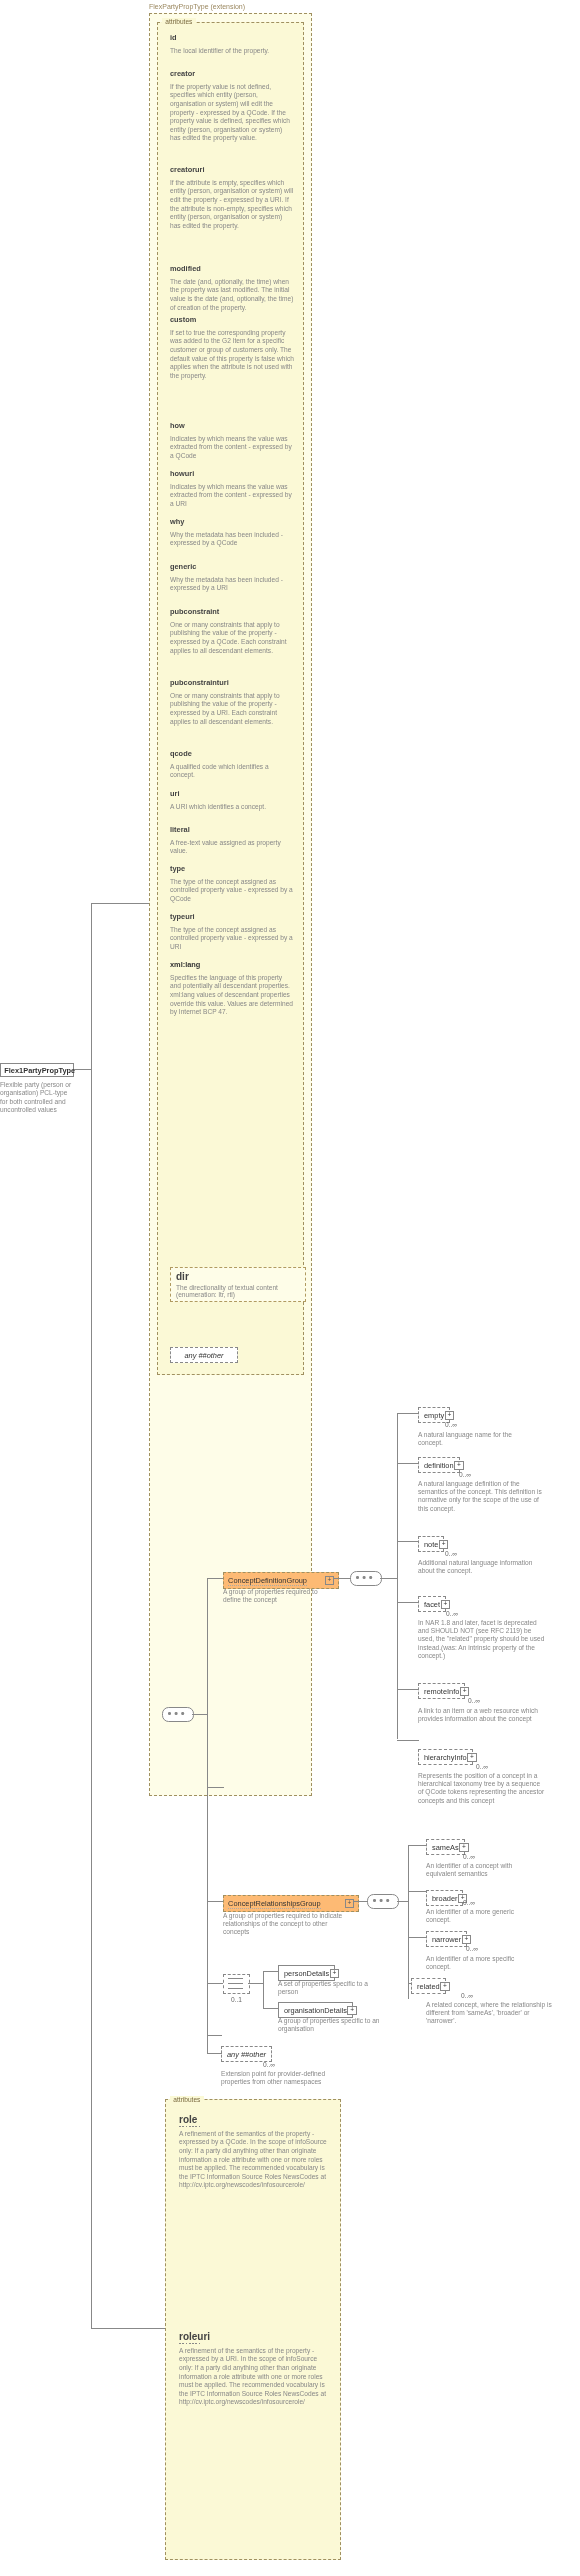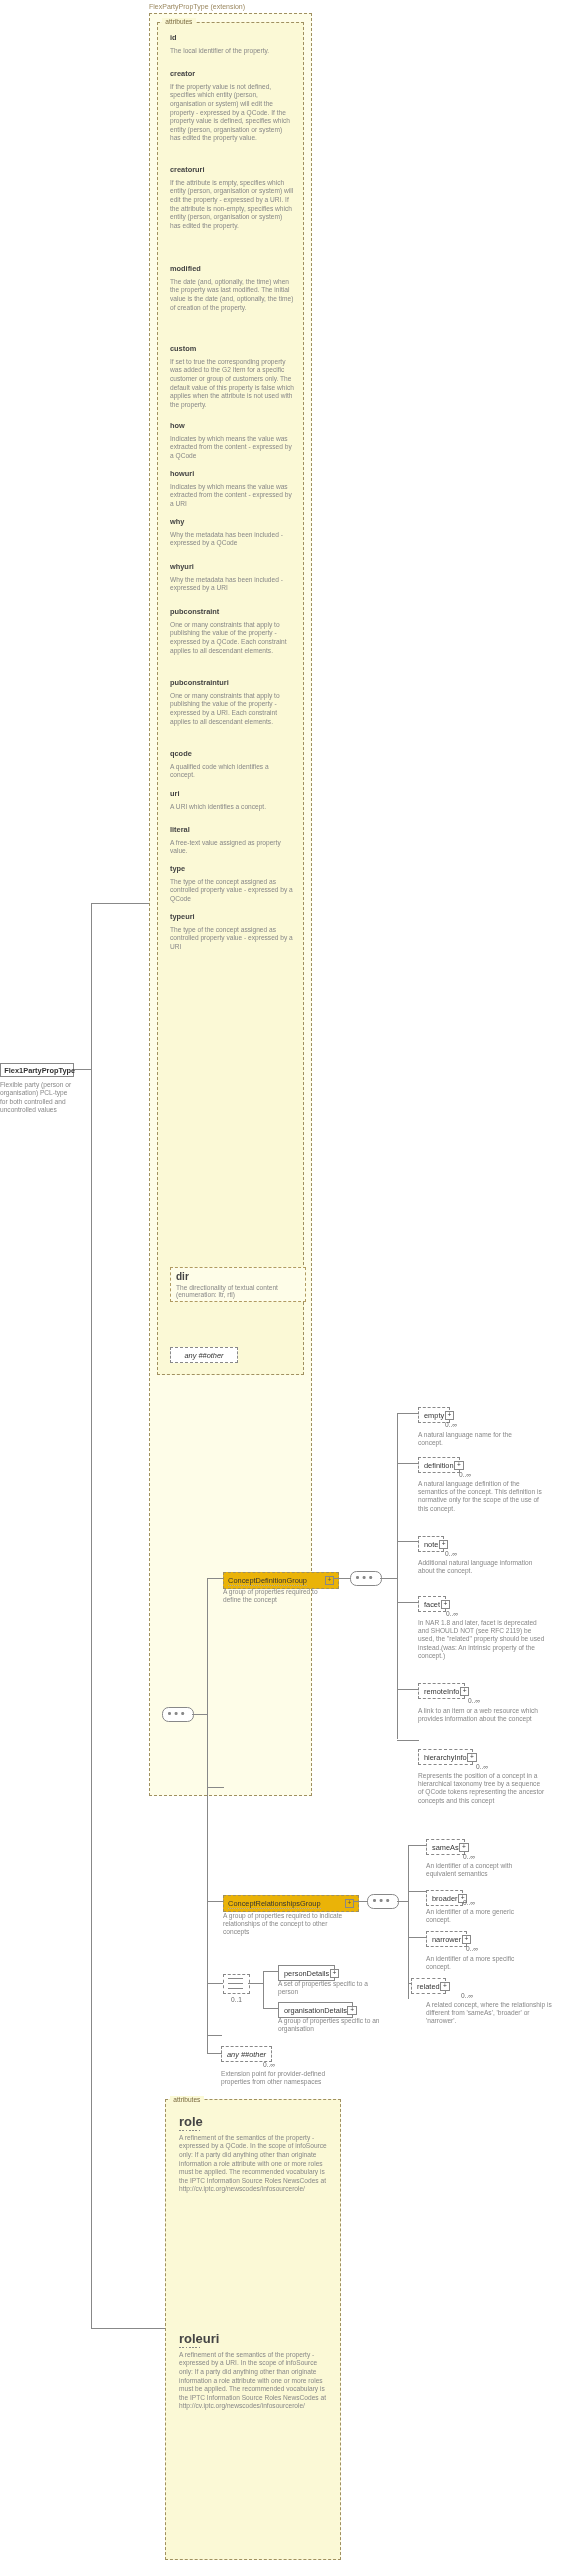--- a/index.html
+++ b/index.html
@@ -19,35 +19,35 @@
   .dir-box{position:absolute;left:170px;top:1267px;width:124px;border:0.8px dashed #b09a60;padding:3.3px 5px;background:#fefde8}
   .dir-box .name{font-weight:bold;font-size:10px;color:#444}
   .dir-box .enum{color:#888;margin-top:1.7px}
   .any-top{position:absolute;left:170px;top:1347px;width:66px;border:0.8px dashed #888;font-style:italic;text-align:center;padding:2.5px 0;font-size:7.4px;color:#333;background:#fff}
 
   .seq{position:absolute;width:30px;height:13.2px;border:0.8px solid #888;border-radius:6.6px;background:#fff}
   .seq::before{content:"";position:absolute;left:5px;top:4.1px;width:2.5px;height:2.5px;background:#888;border-radius:50%;box-shadow:6.6px 0 #888,13.2px 0 #888}
   .cho{position:absolute;width:25px;height:18px;border-left:0.8px solid #888;border-top:0.8px solid #888;border-bottom:0.8px solid #888;background:#fff;transform:skewY(-0.001deg)}
   .cho::after{content:"";position:absolute;left:4.1px;top:3.3px;width:15px;height:0.8px;background:#888;box-shadow:0 5px #888,0 10px #888}
   .card{position:absolute;font-size:6.6px;color:#666}
-  .grp{position:absolute;border:0.8px dashed #a09060;background:#eab308;padding:2.5px 4.1px}
+  .grp{position:absolute;border:0.8px dashed #a09060;background:#fdba74;padding:2.5px 4.1px}
   .grp .gtitle{font-size:7.4px;color:#333;border-bottom:0.8px dotted #aaa;display:inline-block}
   .grp .gplus{float:right;border:0.8px solid #888;font-size:6.6px;width:7.4px;height:7.4px;text-align:center;line-height:6.6px}
   .gdesc{position:absolute;color:#888;line-height:1.25}
   .leaf{position:absolute;background:#fff;border:0.8px solid #888;padding:2.5px 5px;font-size:7.4px;color:#333}
   .leaf .plus{position:absolute;right:-5px;top:2.5px;border:0.8px solid #888;width:7.4px;height:7.4px;text-align:center;line-height:6.6px;background:#fff;font-size:6.6px}
   .leaf.opt{border-style:dashed}
   .ldesc{position:absolute;color:#888;line-height:1.25}
   .conn{position:absolute;background:#888;height:0.8px}
   .vconn{position:absolute;background:#888;width:0.8px}
 
   .bot-box{position:absolute;left:165px;top:2099px;border:0.8px dashed #a09060;background:#fbf9d6;width:174px;height:459px}
   .bot-hdr{position:absolute;left:170px;top:2096px;background:#fbf9d6;padding:0 3.3px;font-size:6.6px;color:#7a6a40}
   .battr{position:absolute;left:179px;width:153px}
-  .battr .name{font-weight:bold;font-size:13px;color:#444}
+  .battr .name{font-weight:bold;font-size:10px;color:#444}
   .battr .u{background:repeating-linear-gradient(90deg,#888 0 1.7px,transparent 1.7px 3.3px);height:0.8px;width:20.7px;margin-top:0.8px}
   .battr .txt{color:#888;margin-top:3.3px;line-height:1.3}
 </style>
 </head>
 <body>
 <div class="page">
 
 <div class="root-label">
   <div class="title">Flex1PartyPropType</div>
   <div class="desc">Flexible party (person or organisation) PCL-type for both controlled and uncontrolled values</div>
@@ -59,32 +59,33 @@
 
 <div class="ext-header">FlexPartyPropType (extension)</div>
 <div class="top-box"></div>
 <div class="attr-box"></div>
 <div class="attr-hdr">attributes</div>
 
 <div class="attr" style="top:33px"><div class="name">id</div><div class="u"></div><div class="txt">The local identifier of the property.</div></div>
 <div class="attr" style="top:69px"><div class="name">creator</div><div class="u"></div><div class="txt">If the property value is not defined, specifies which entity (person, organisation or system) will edit the property - expressed by a QCode. If the property value is defined, specifies which entity (person, organisation or system) has edited the property value.</div></div>
 <div class="attr" style="top:165px"><div class="name">creatoruri</div><div class="u"></div><div class="txt">If the attribute is empty, specifies which entity (person, organisation or system) will edit the property - expressed by a URI. If the attribute is non-empty, specifies which entity (person, organisation or system) has edited the property.</div></div>
 <div class="attr" style="top:264px"><div class="name">modified</div><div class="u"></div><div class="txt">The date (and, optionally, the time) when the property was last modified. The initial value is the date (and, optionally, the time) of creation of the property.</div></div>
-<div class="attr" style="top:344px"><div class="name">custom</div><div class="u"></div><div class="txt">If set to true the corresponding property was added to the G2 Item for a specific customer or group of customers only. The default value of this property is false which applies when the attribute is not used with the property.</div></div>
+<div class="attr" style="top:315px"><div class="name">custom</div><div class="u"></div><div class="txt">If set to true the corresponding property was added to the G2 Item for a specific customer or group of customers only. The default value of this property is false which applies when the attribute is not used with the property.</div></div>
 <div class="attr" style="top:421px"><div class="name">how</div><div class="u"></div><div class="txt">Indicates by which means the value was extracted from the content - expressed by a QCode</div></div>
 <div class="attr" style="top:469px"><div class="name">howuri</div><div class="u"></div><div class="txt">Indicates by which means the value was extracted from the content - expressed by a URI</div></div>
 <div class="attr" style="top:517px"><div class="name">why</div><div class="u"></div><div class="txt">Why the metadata has been included - expressed by a QCode</div></div>
-<div class="attr" style="top:562px"><div class="name">whyuri</div><div class="u"></div><div class="txt">Why the metadata has been included - expressed by a URI</div></div>
+<div class="attr" style="top:562px"><div class="name">generic</div><div class="u"></div><div class="txt">Why the metadata has been included - expressed by a URI</div></div>
 <div class="attr" style="top:607px"><div class="name">pubconstraint</div><div class="u"></div><div class="txt">One or many constraints that apply to publishing the value of the property - expressed by a QCode. Each constraint applies to all descendant elements.</div></div>
 <div class="attr" style="top:678px"><div class="name">pubconstrainturi</div><div class="u"></div><div class="txt">One or many constraints that apply to publishing the value of the property - expressed by a URI. Each constraint applies to all descendant elements.</div></div>
 <div class="attr" style="top:749px"><div class="name">qcode</div><div class="u"></div><div class="txt">A qualified code which identifies a concept.</div></div>
 <div class="attr" style="top:789px"><div class="name">uri</div><div class="u"></div><div class="txt">A URI which identifies a concept.</div></div>
 <div class="attr" style="top:825px"><div class="name">literal</div><div class="u"></div><div class="txt">A free-text value assigned as property value.</div></div>
 <div class="attr" style="top:864px"><div class="name">type</div><div class="u"></div><div class="txt">The type of the concept assigned as controlled property value - expressed by a QCode</div></div>
 <div class="attr" style="top:912px"><div class="name">typeuri</div><div class="u"></div><div class="txt">The type of the concept assigned as controlled property value - expressed by a URI</div></div>
+<div class="attr" style="top:960px"><div class="name strong">xml:lang</div><div class="u"></div><div class="txt">Specifies the language of this property and potentially all descendant properties. xml:lang values of descendant properties override this value. Values are determined by Internet BCP 47.</div></div>
 <div class="dir-box">
       <div class="name">dir</div>
       <div class="enum">The directionality of textual content (enumeration: ltr, rtl)</div>
     </div>
 <div class="any-top">any ##other</div>
 
 <div class="seq" style="left:162px;top:1707px"></div>
 <div class="conn" style="left:192px;top:1714px;width:15px"></div>
 <div class="vconn" style="left:207px;top:1578px;height:210px"></div>
 <div class="conn" style="left:207px;top:1578px;width:16.5px"></div>

